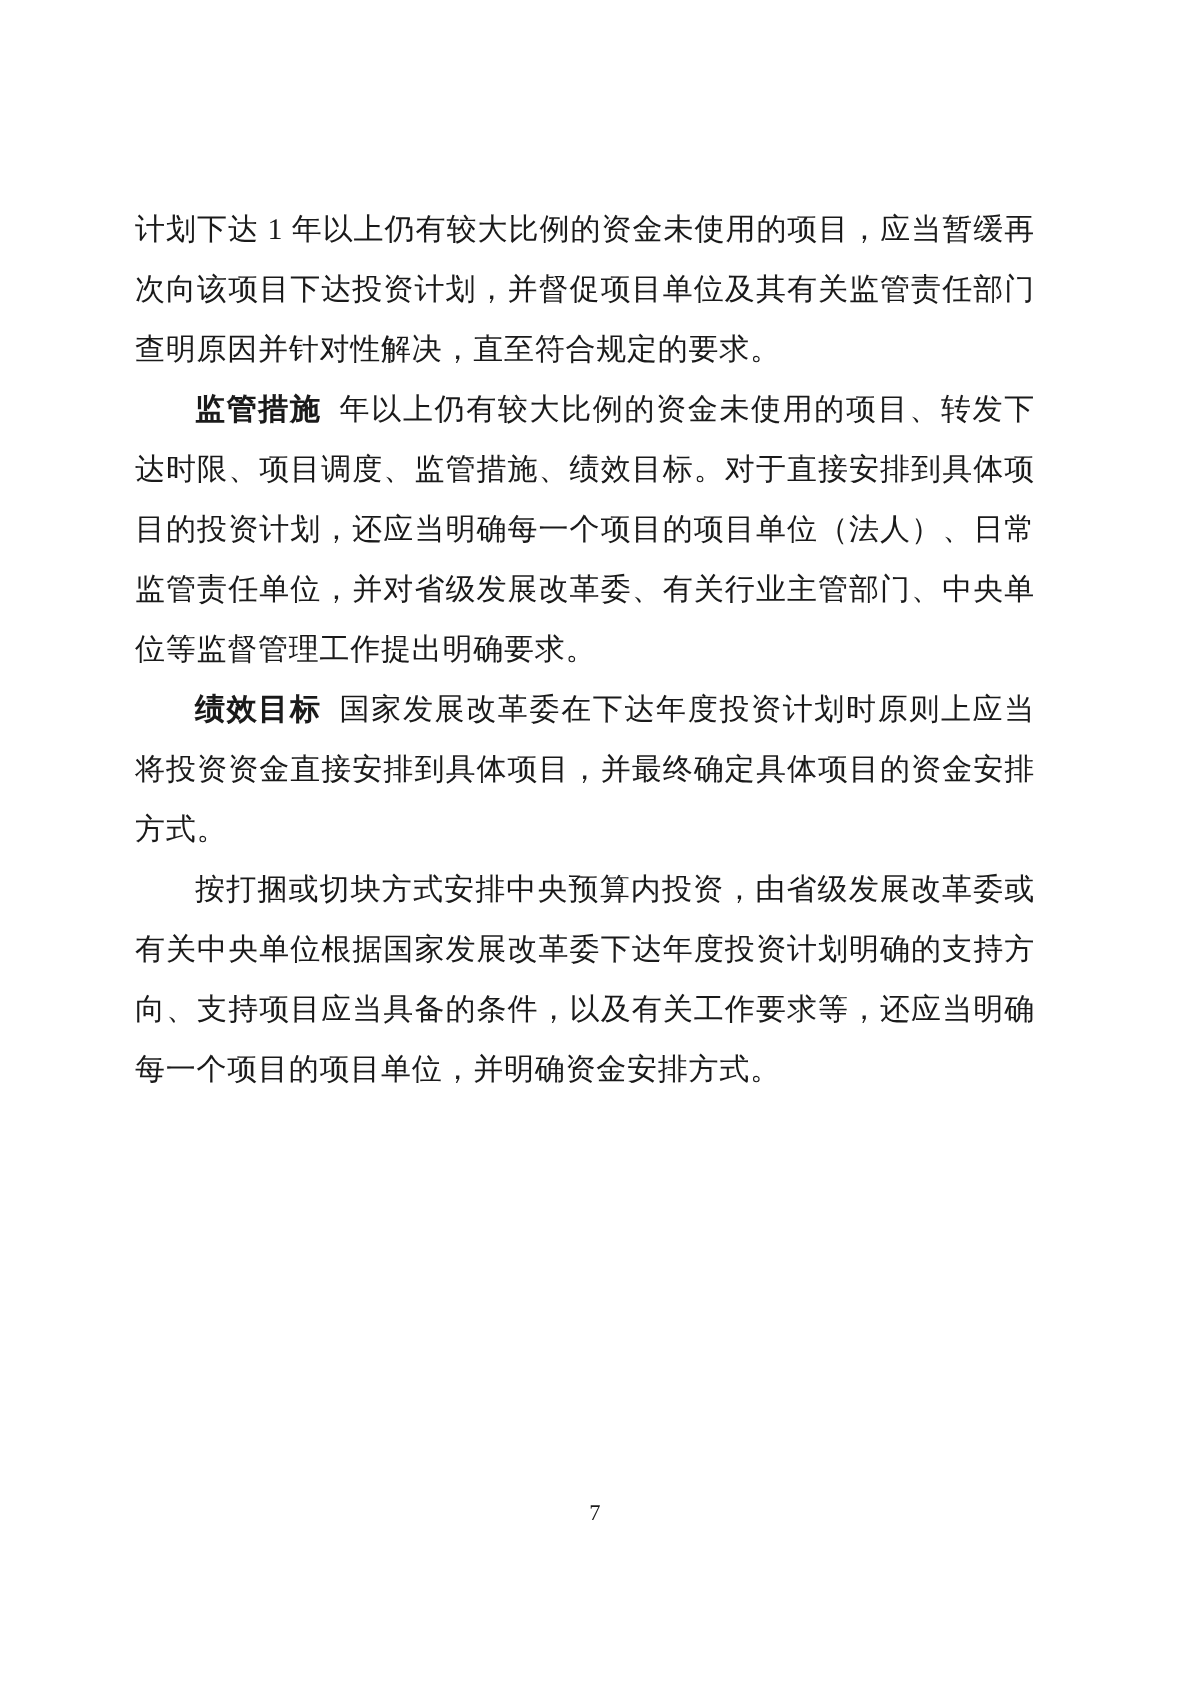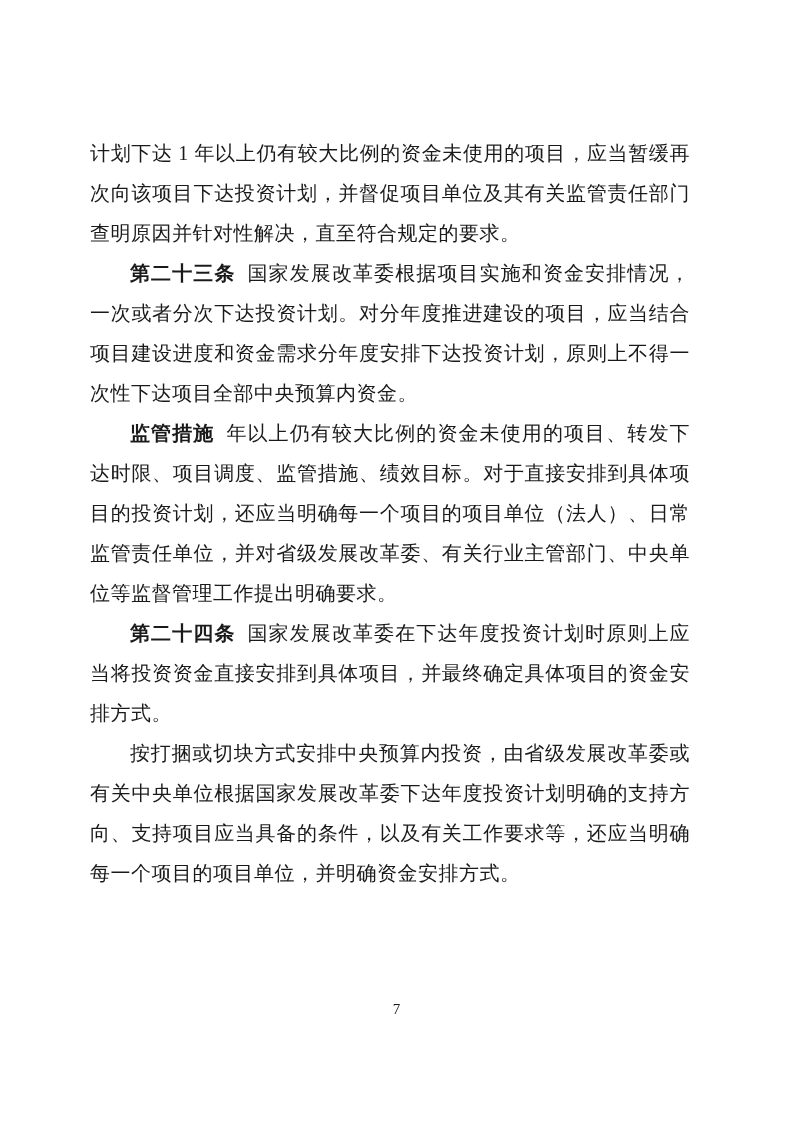--- a/index.html
+++ b/index.html
@@ -57,25 +57,24 @@
   }
 </style>
 </head>
 <body>
 
 <div class="page">
   <main class="content">
 
     <p class="para no-indent"><span>计划下达 1 年以上仍有较大比例的资金未使用的项目，应当暂缓再次向该项目下达投资计划，并督促项目单位及其有关监管责任部门查明原因并针对性解决，直至符合规定的要求。</span></p>
 
-    <p class="para"><b class="term">第二十三条</b><span>国家发展改革委根据项目实施和资金安排情况，一次或者分次下达投资计划。对分年度推进建设的项目，应当结合项目建设进度和资金需求分年度安排下达投资计划，原则上不得一次性下达项目全部中央预算内资金。</span></p>
 
     <p class="para"><b class="term">监管措施</b><span>年以上仍有较大比例的资金未使用的项目、转发下达时限、项目调度、监管措施、绩效目标。对于直接安排到具体项目的投资计划，还应当明确每一个项目的项目单位（法人）、日常监管责任单位，并对省级发展改革委、有关行业主管部门、中央单位等监督管理工作提出明确要求。</span></p>
 
-    <p class="para"><b class="term">第二十四条</b><span>国家发展改革委在下达年度投资计划时原则上应当将投资资金直接安排到具体项目，并最终确定具体项目的资金安排方式。</span></p>
+    <p class="para"><b class="term">绩效目标</b><span>国家发展改革委在下达年度投资计划时原则上应当将投资资金直接安排到具体项目，并最终确定具体项目的资金安排方式。</span></p>
 
     <p class="para"><span>按打捆或切块方式安排中央预算内投资，由省级发展改革委或有关中央单位根据国家发展改革委下达年度投资计划明确的支持方向、支持项目应当具备的条件，以及有关工作要求等，还应当明确每一个项目的项目单位，并明确资金安排方式。</span></p>
 
 
   </main>
 
   <footer class="footer">
     <span class="pagenum">7</span>
   </footer>
 </div>

